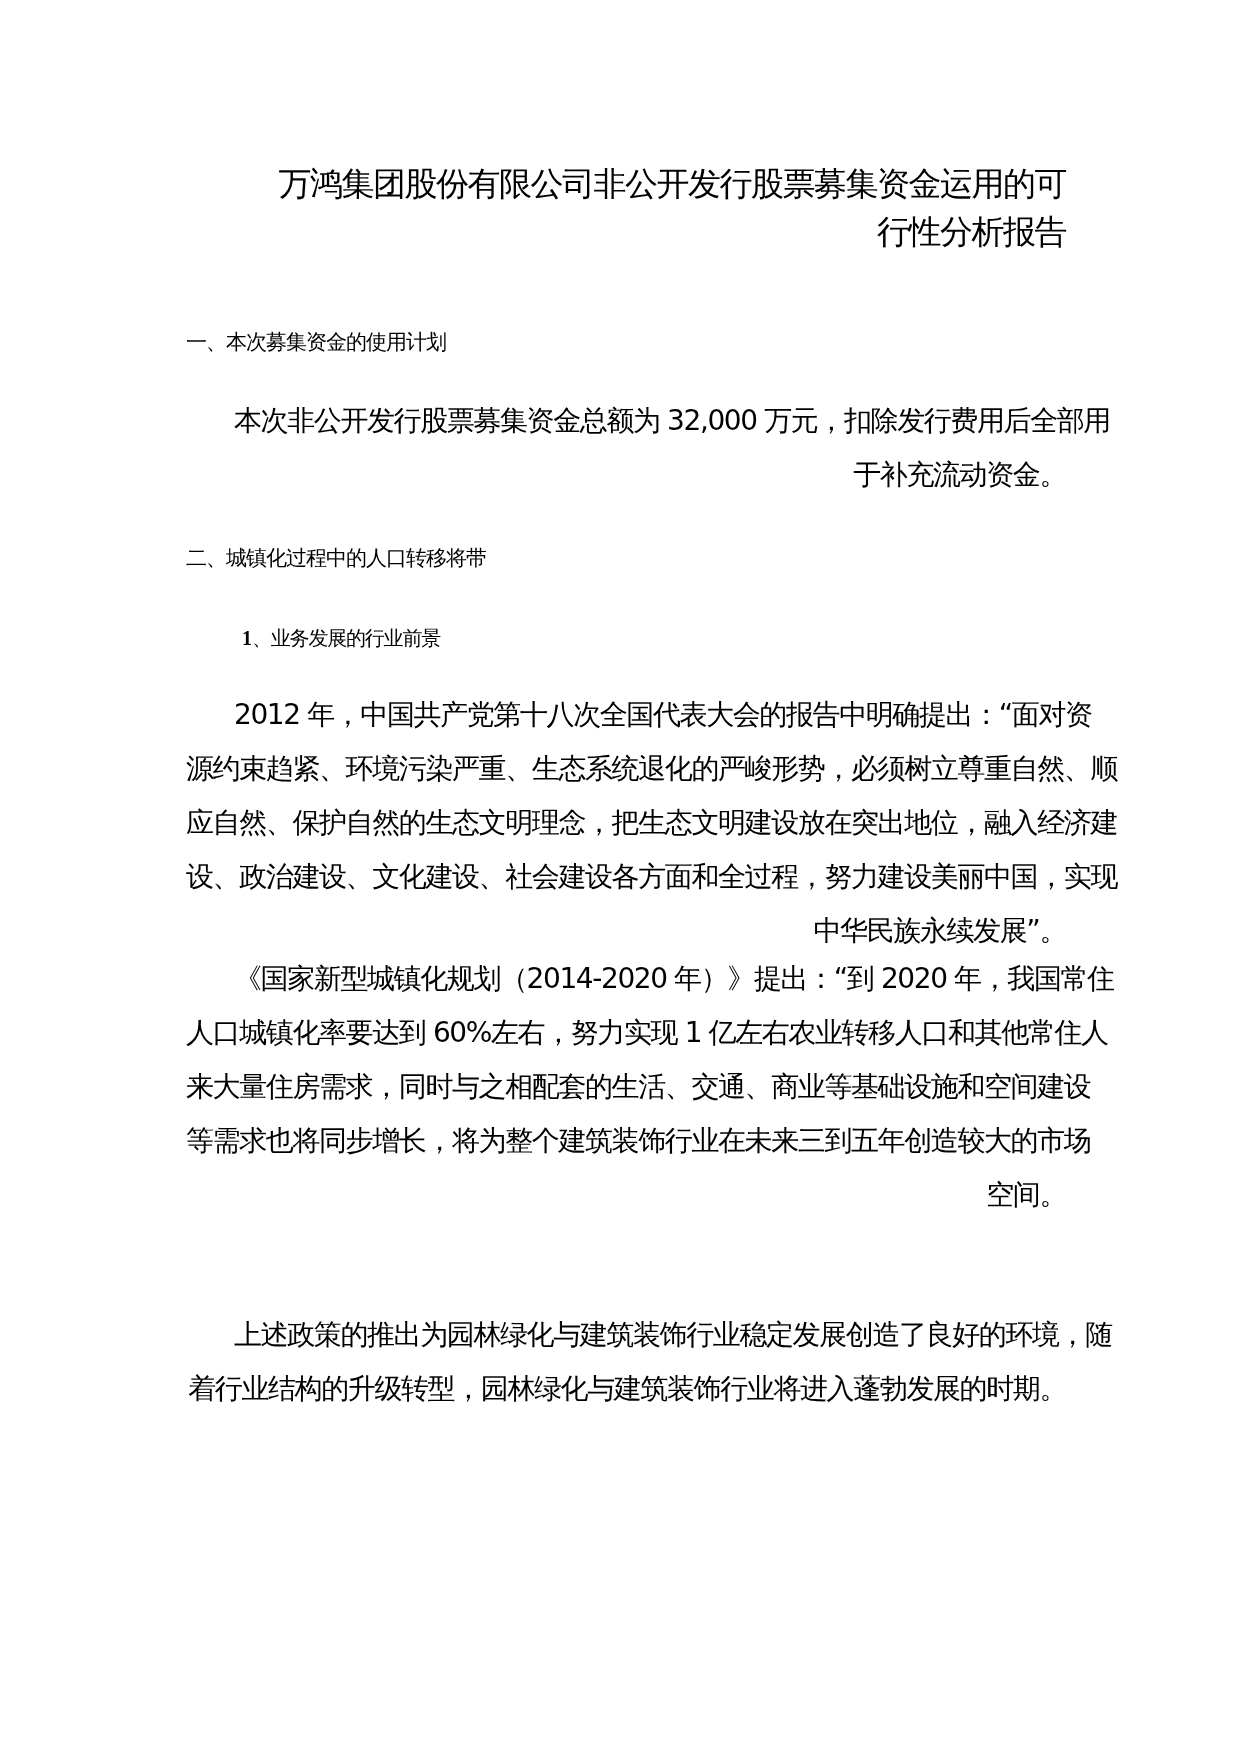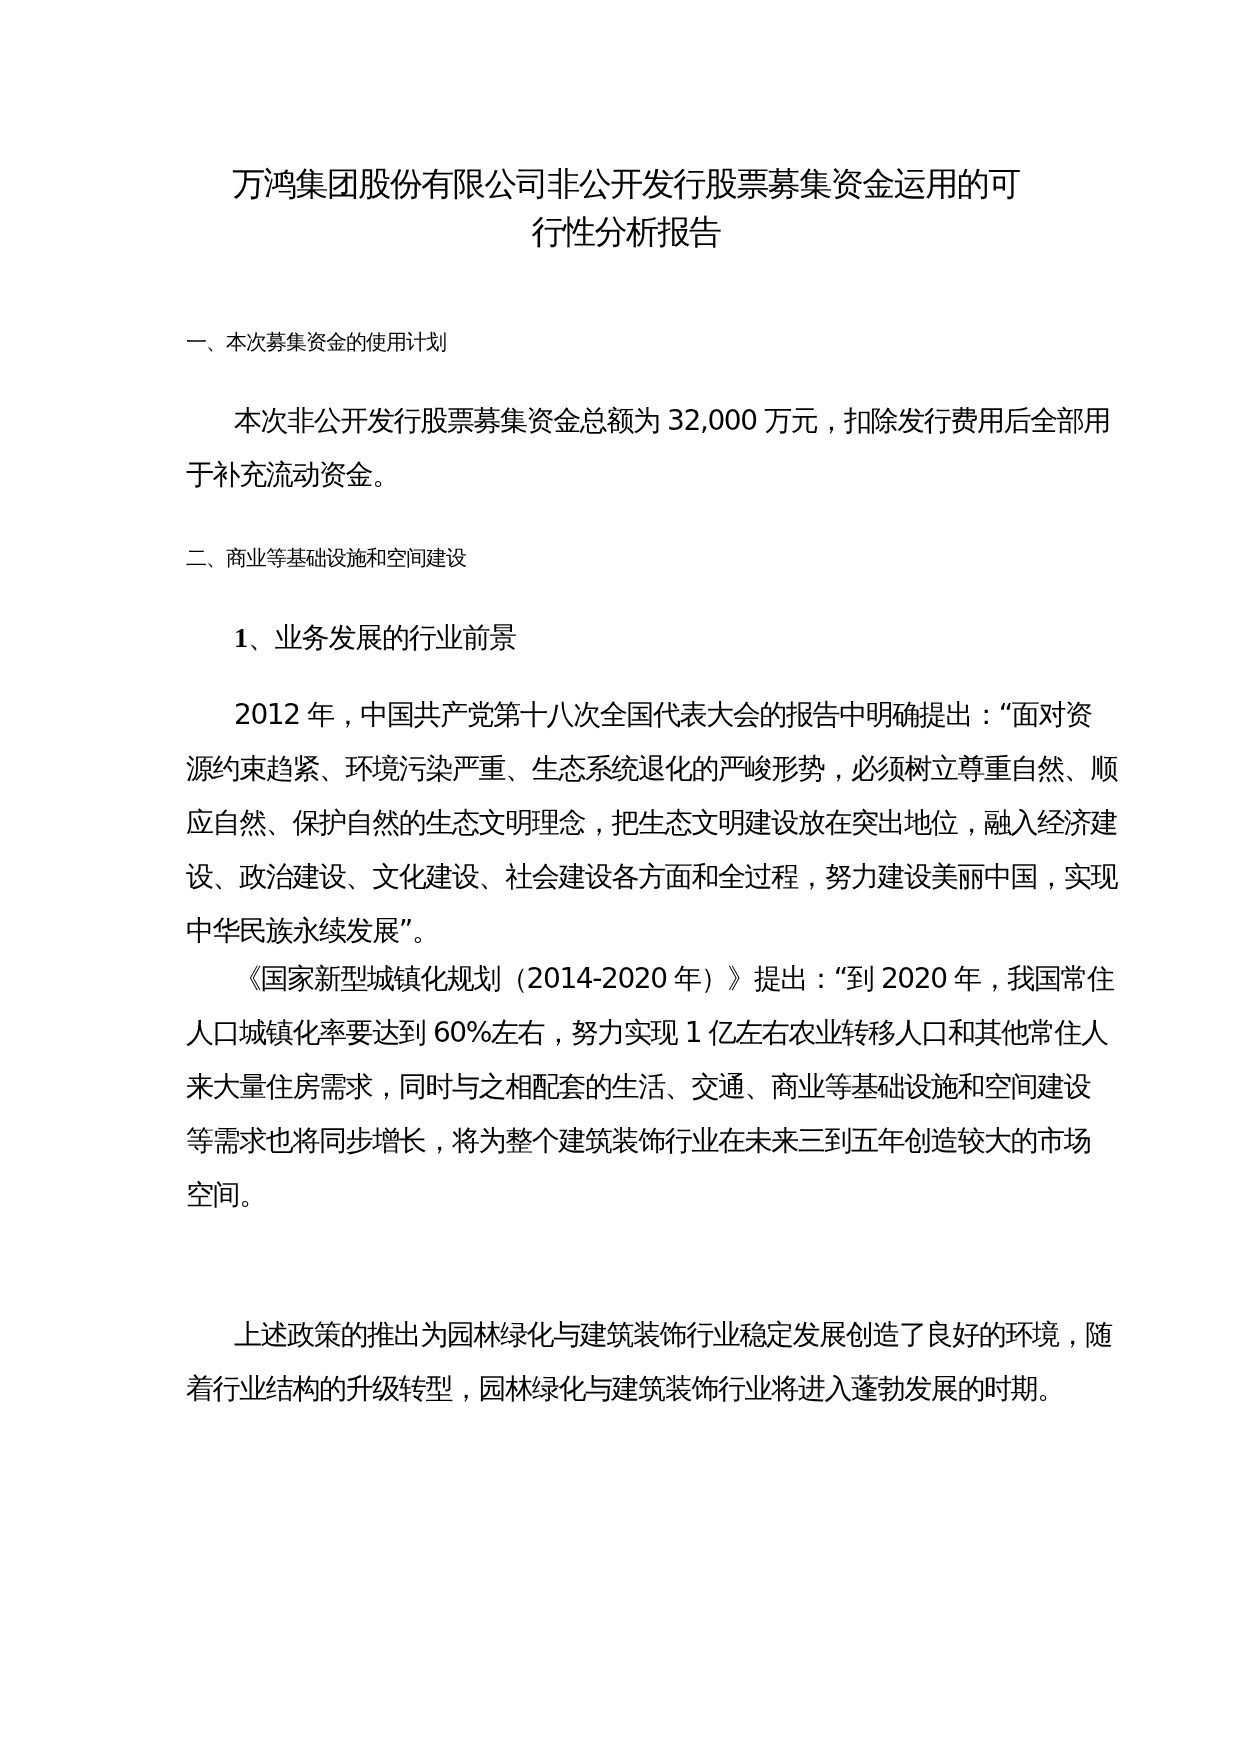--- a/index.html
+++ b/index.html
@@ -49,58 +49,59 @@
       width: 880px;
       font-size: 28px;
       line-height: 54px;
       letter-spacing: -1.4px;
       margin: 0;
       text-align: justify;
       text-indent: 48px;
     }
     .h2 {
       position: absolute;
-      left: 48px;
-      font-size: 28px;
+      left: 56px;
+      font-size: 20px;
       line-height: 40px;
       letter-spacing: -1.2px;
       margin: 0;
       font-weight: normal;
       white-space: nowrap;
     }
     .h2 .num {
       font-family: "Liberation Serif", "DejaVu Serif", serif;
       font-weight: bold;
       letter-spacing: 0;
     }
     .line {
       display: block;
       white-space: nowrap;
       text-indent: 0;
+      text-align: right;
     }
     .line.first { padding-left: 48px; }
   </style>
 </head>
 <body>
 
 <div class="page">
 
   <h1 class="doc-title">
     <span class="line">万鸿集团股份有限公司非公开发行股票募集资金运用的可</span>
     <span class="line">行性分析报告</span>
   </h1>
 
   <h2 class="h1" style="top:322px;">一、本次募集资金的使用计划</h2>
 
   <p class="para" style="top:394px;">
     <span class="line first">本次非公开发行股票募集资金总额为 32,000 万元，扣除发行费用后全部用</span>
     <span class="line">于补充流动资金。</span>
   </p>
 
-  <h2 class="h1" style="top:538px;">二、商业等基础设施和空间建设</h2>
+  <h2 class="h1" style="top:538px;">二、城镇化过程中的人口转移将带</h2>
 
   <h3 class="h2" style="top:618px;">
     <span class="num">1</span><span>、业务发展的行业前景</span>
   </h3>
 
   <p class="para" style="top:688px;">
     <span class="line first">2012 年，中国共产党第十八次全国代表大会的报告中明确提出：“面对资</span>
     <span class="line">源约束趋紧、环境污染严重、生态系统退化的严峻形势，必须树立尊重自然、顺</span>
     <span class="line">应自然、保护自然的生态文明理念，把生态文明建设放在突出地位，融入经济建</span>
     <span class="line">设、政治建设、文化建设、社会建设各方面和全过程，努力建设美丽中国，实现</span>

